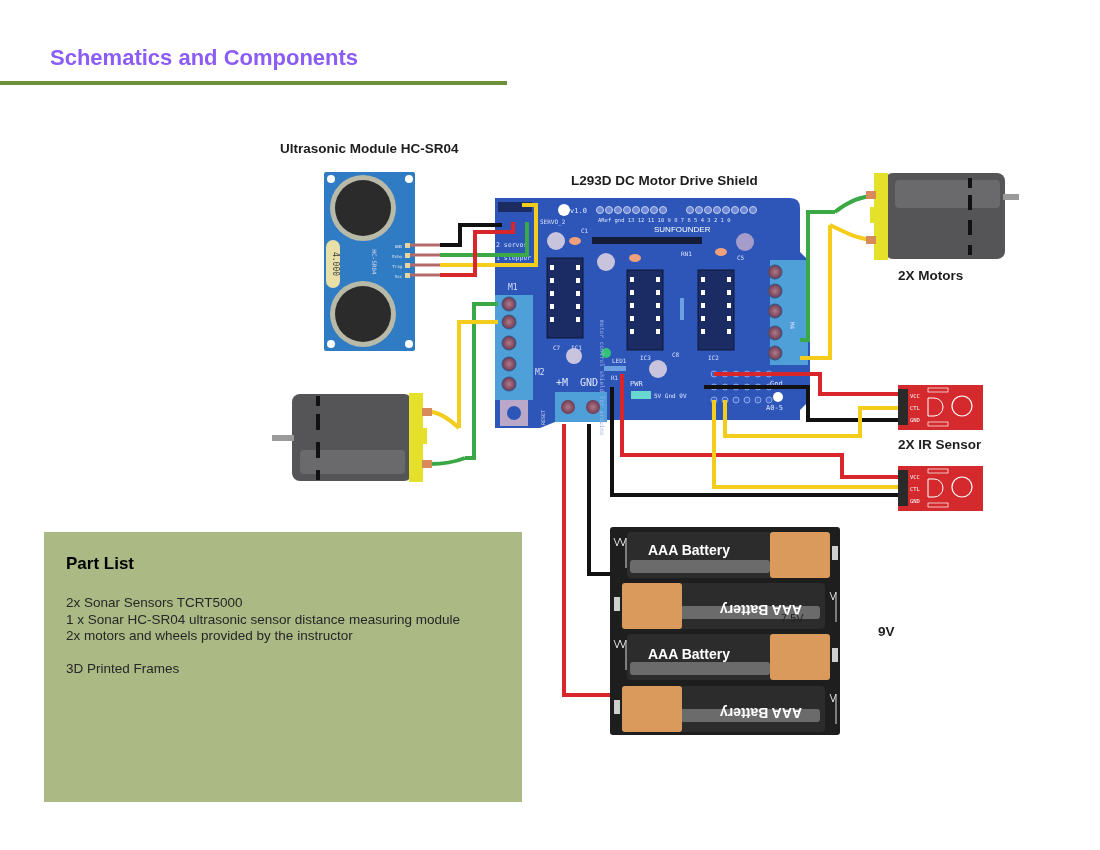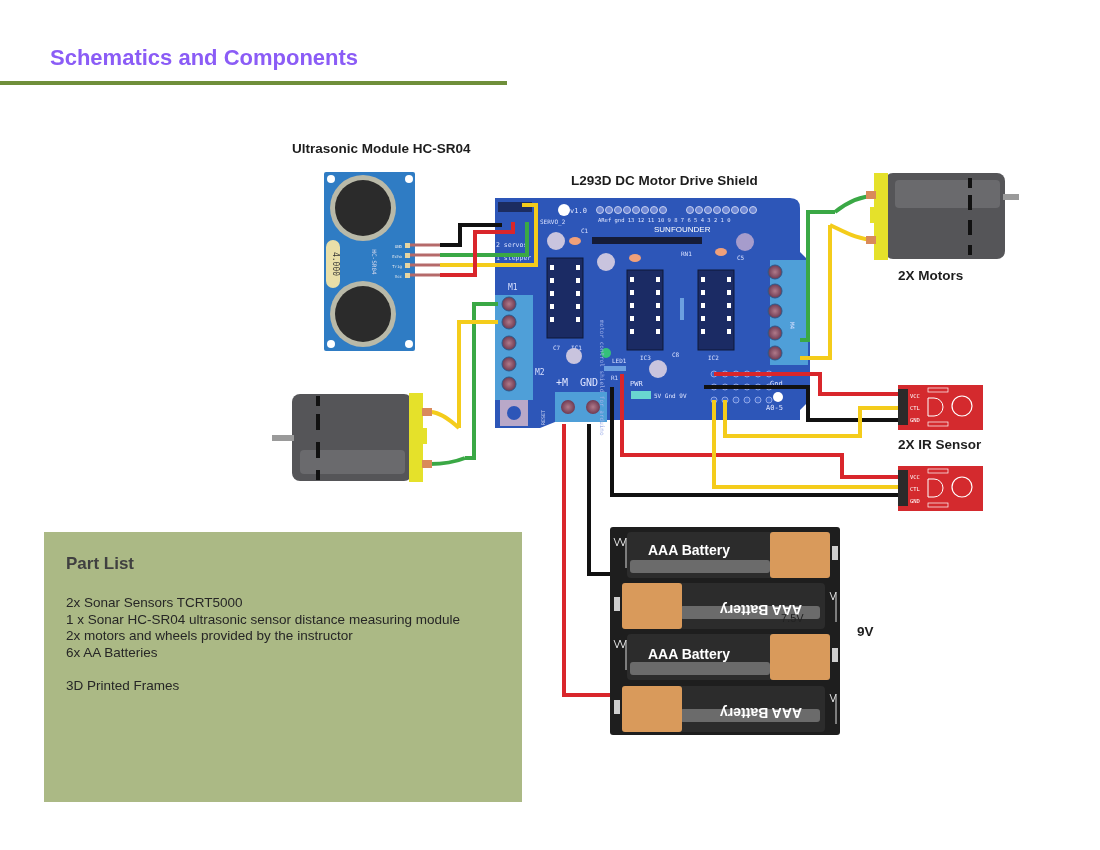--- a/index.html
+++ b/index.html
@@ -2,38 +2,38 @@
 <html><head>
 <meta charset="utf-8">
 <style>
   html, body { margin: 0; padding: 0; background: #ffffff; }
   body { width: 1100px; height: 850px; position: relative; overflow: hidden;
          font-family: "Liberation Sans", sans-serif; color: #1a1a1a; }
   .page-title { position: absolute; left: 50px; top: 45px; font-size: 22px; font-weight: bold; color: #8b5cf6; }
   .title-rule { position: absolute; left: 0; top: 81px; width: 507px; height: 4px; background: #6f8f3a; }
   .label { position: absolute; font-weight: bold; font-size: 13.5px; color: #1d1d1d; white-space: nowrap; }
   .partlist { position: absolute; left: 44px; top: 532px; width: 478px; height: 270px; background: #abb985; }
-  .partlist h2 { margin: 0; position: absolute; left: 22px; top: 22px; font-size: 17px; font-weight: bold; color: #404040; }
+  .partlist h2 { margin: 0; position: absolute; left: 22px; top: 22px; font-size: 17px; font-weight: bold; color: #000000; }
   .partlist .items { position: absolute; left: 22px; top: 63px; font-size: 13.5px; line-height: 16.6px; color: #262626; }
   .partlist .items div { white-space: nowrap; }
   .partlist .spacer { height: 16.6px; }
   svg#schematic { position: absolute; left: 0; top: 0; }
   .svg-text { font-family: "DejaVu Sans Mono", monospace; }
 </style>
 </head>
 <body>
 
 <div class="page-title">Schematics and Components</div>
 <div class="title-rule"></div>
 
-<div class="label" style="left:292px; top:141px;">Ultrasonic Module HC-SR04</div>
+<div class="label" style="left:280px; top:141px;">Ultrasonic Module HC-SR04</div>
 <div class="label" style="left:571px; top:173px;">L293D DC Motor Drive Shield</div>
 <div class="label" style="left:898px; top:268px;">2X Motors</div>
 <div class="label" style="left:898px; top:437px;">2X IR Sensor</div>
-<div class="label" style="left:857px; top:624px;">9V</div>
+<div class="label" style="left:878px; top:624px;">9V</div>
 
 <svg id="schematic" width="1100" height="850" viewBox="0 0 1100 850">
   <defs>
     <radialGradient id="screwGrad" cx="50%" cy="50%" r="50%">
       <stop offset="0%" stop-color="#b07a8a"></stop>
       <stop offset="100%" stop-color="#6e3a52"></stop>
     </radialGradient>
   </defs>
 
   <g>
@@ -349,17 +349,16 @@
     <rect x="832" y="648" width="6" height="14" fill="#cfcfcf"></rect>
   </g>
 </svg>
 
 <div class="partlist">
   <h2>Part List</h2>
   <div class="items">
     <div>2x Sonar Sensors TCRT5000</div>
     <div>1 x Sonar HC-SR04 ultrasonic sensor distance measuring module</div>
     <div>2x motors and wheels provided by the instructor</div>
-    <div>6x AA Batteries</div>
     <div class="spacer"></div>
     <div>3D Printed Frames</div>
   </div>
 </div>
 
 </body></html>

